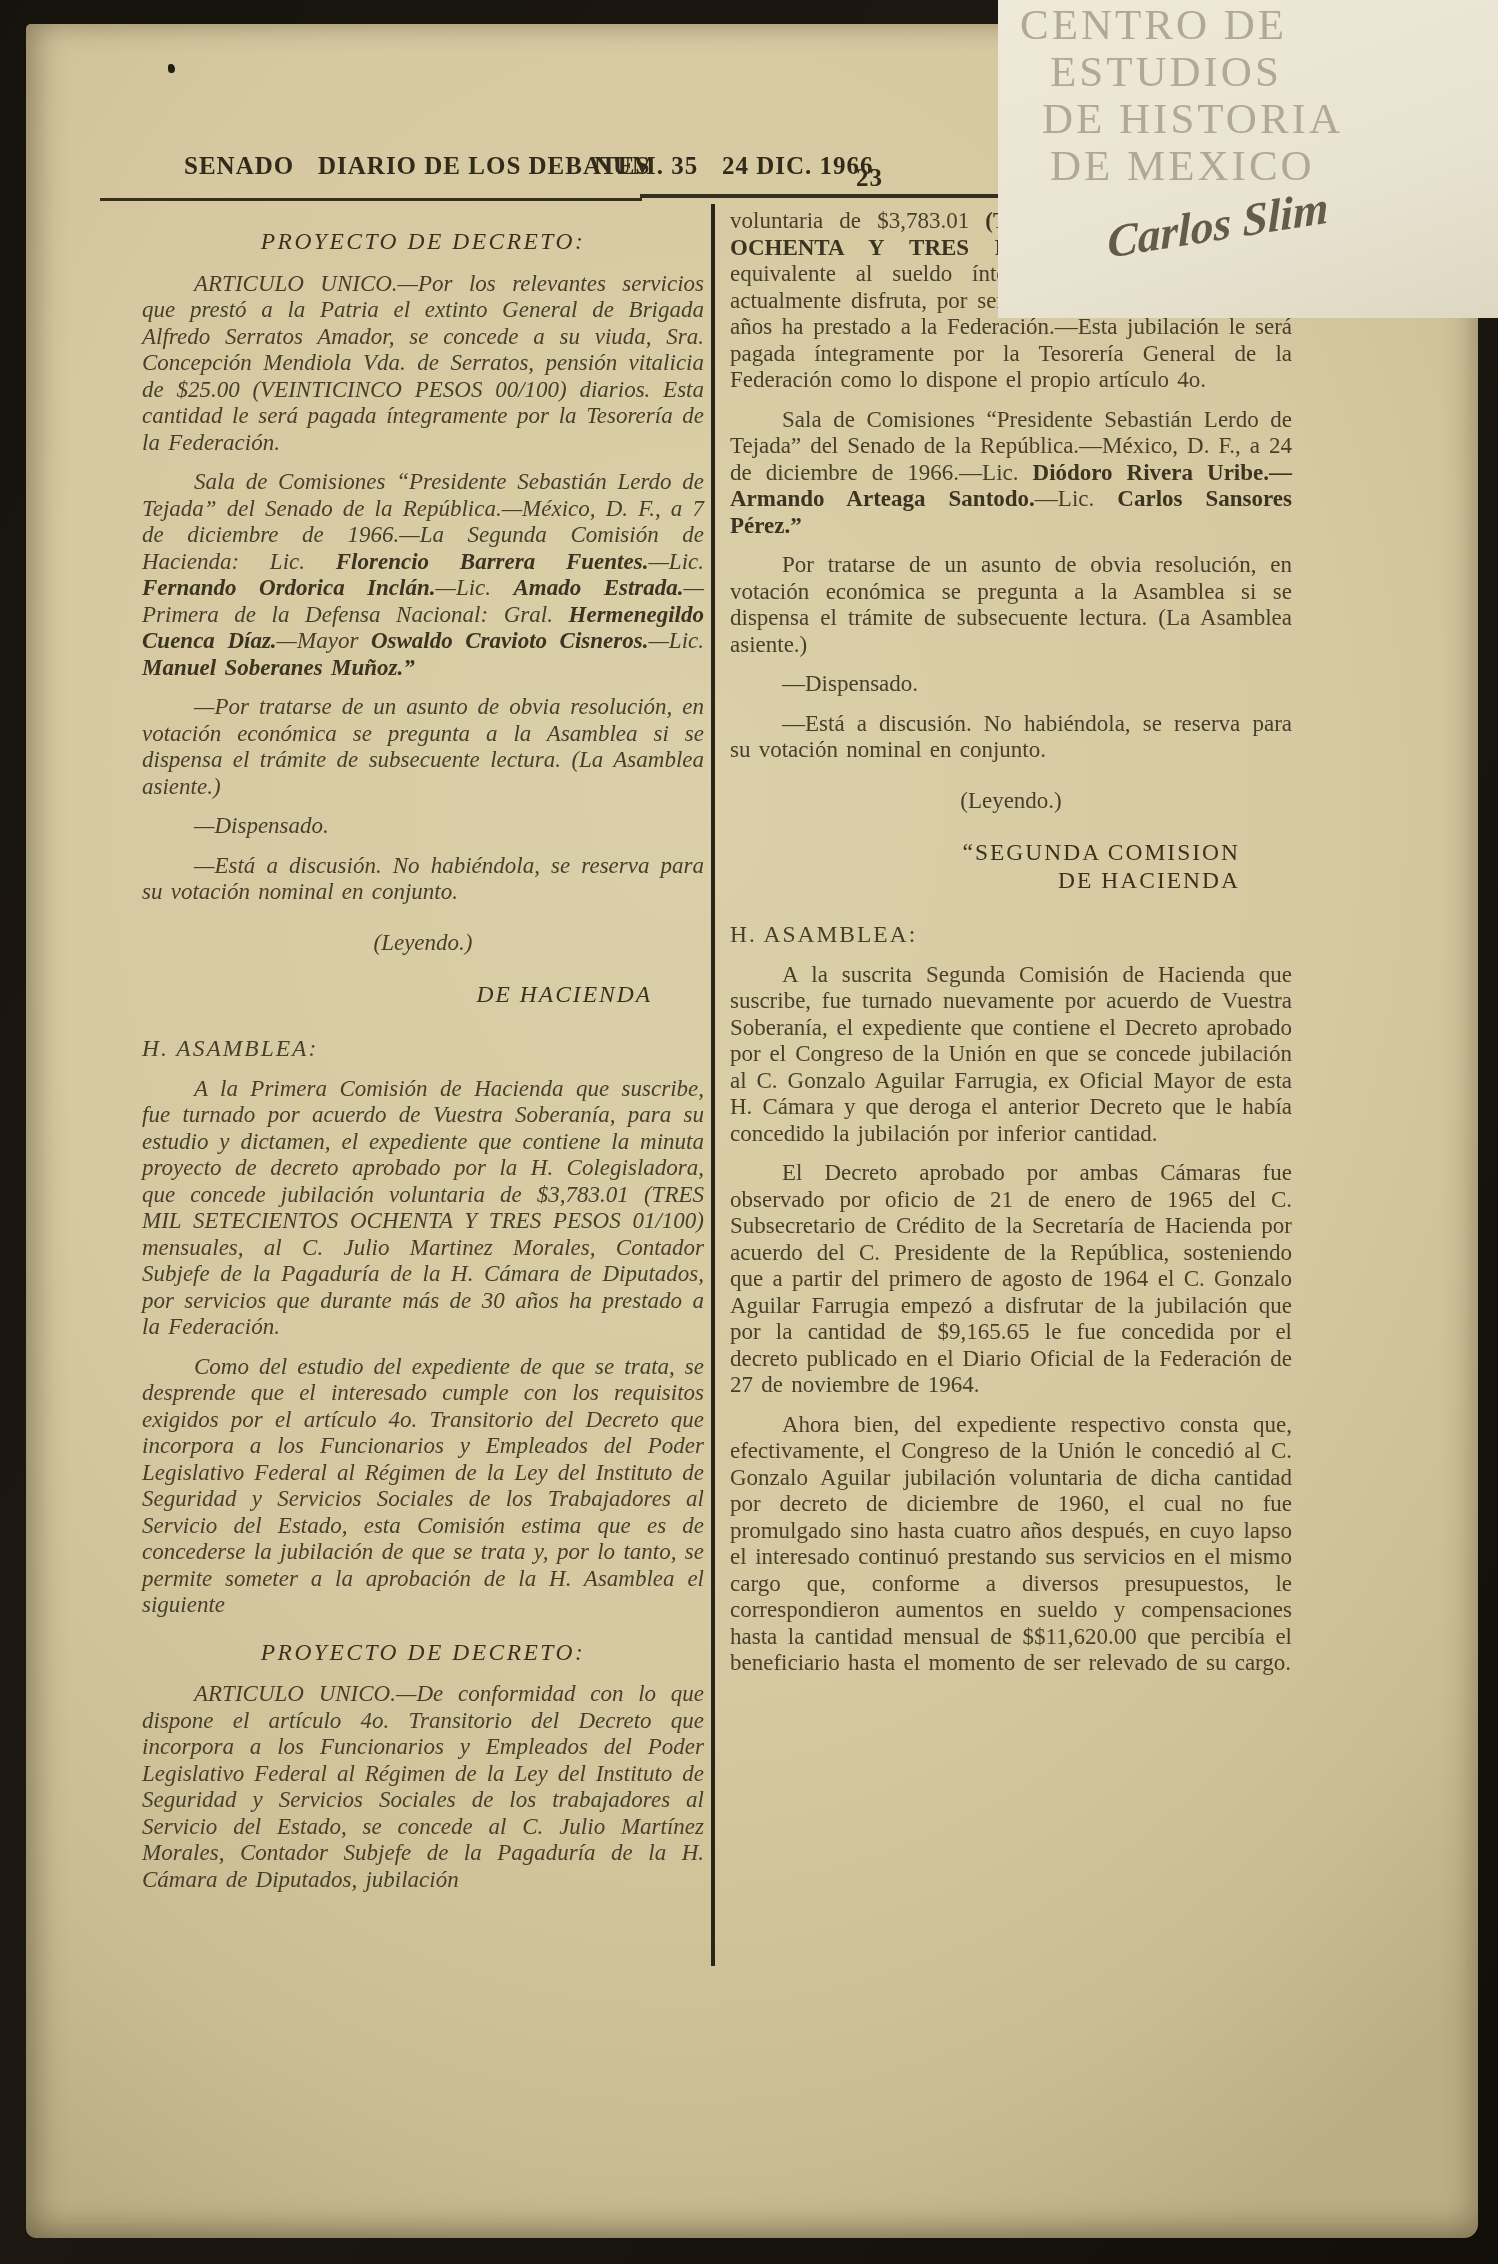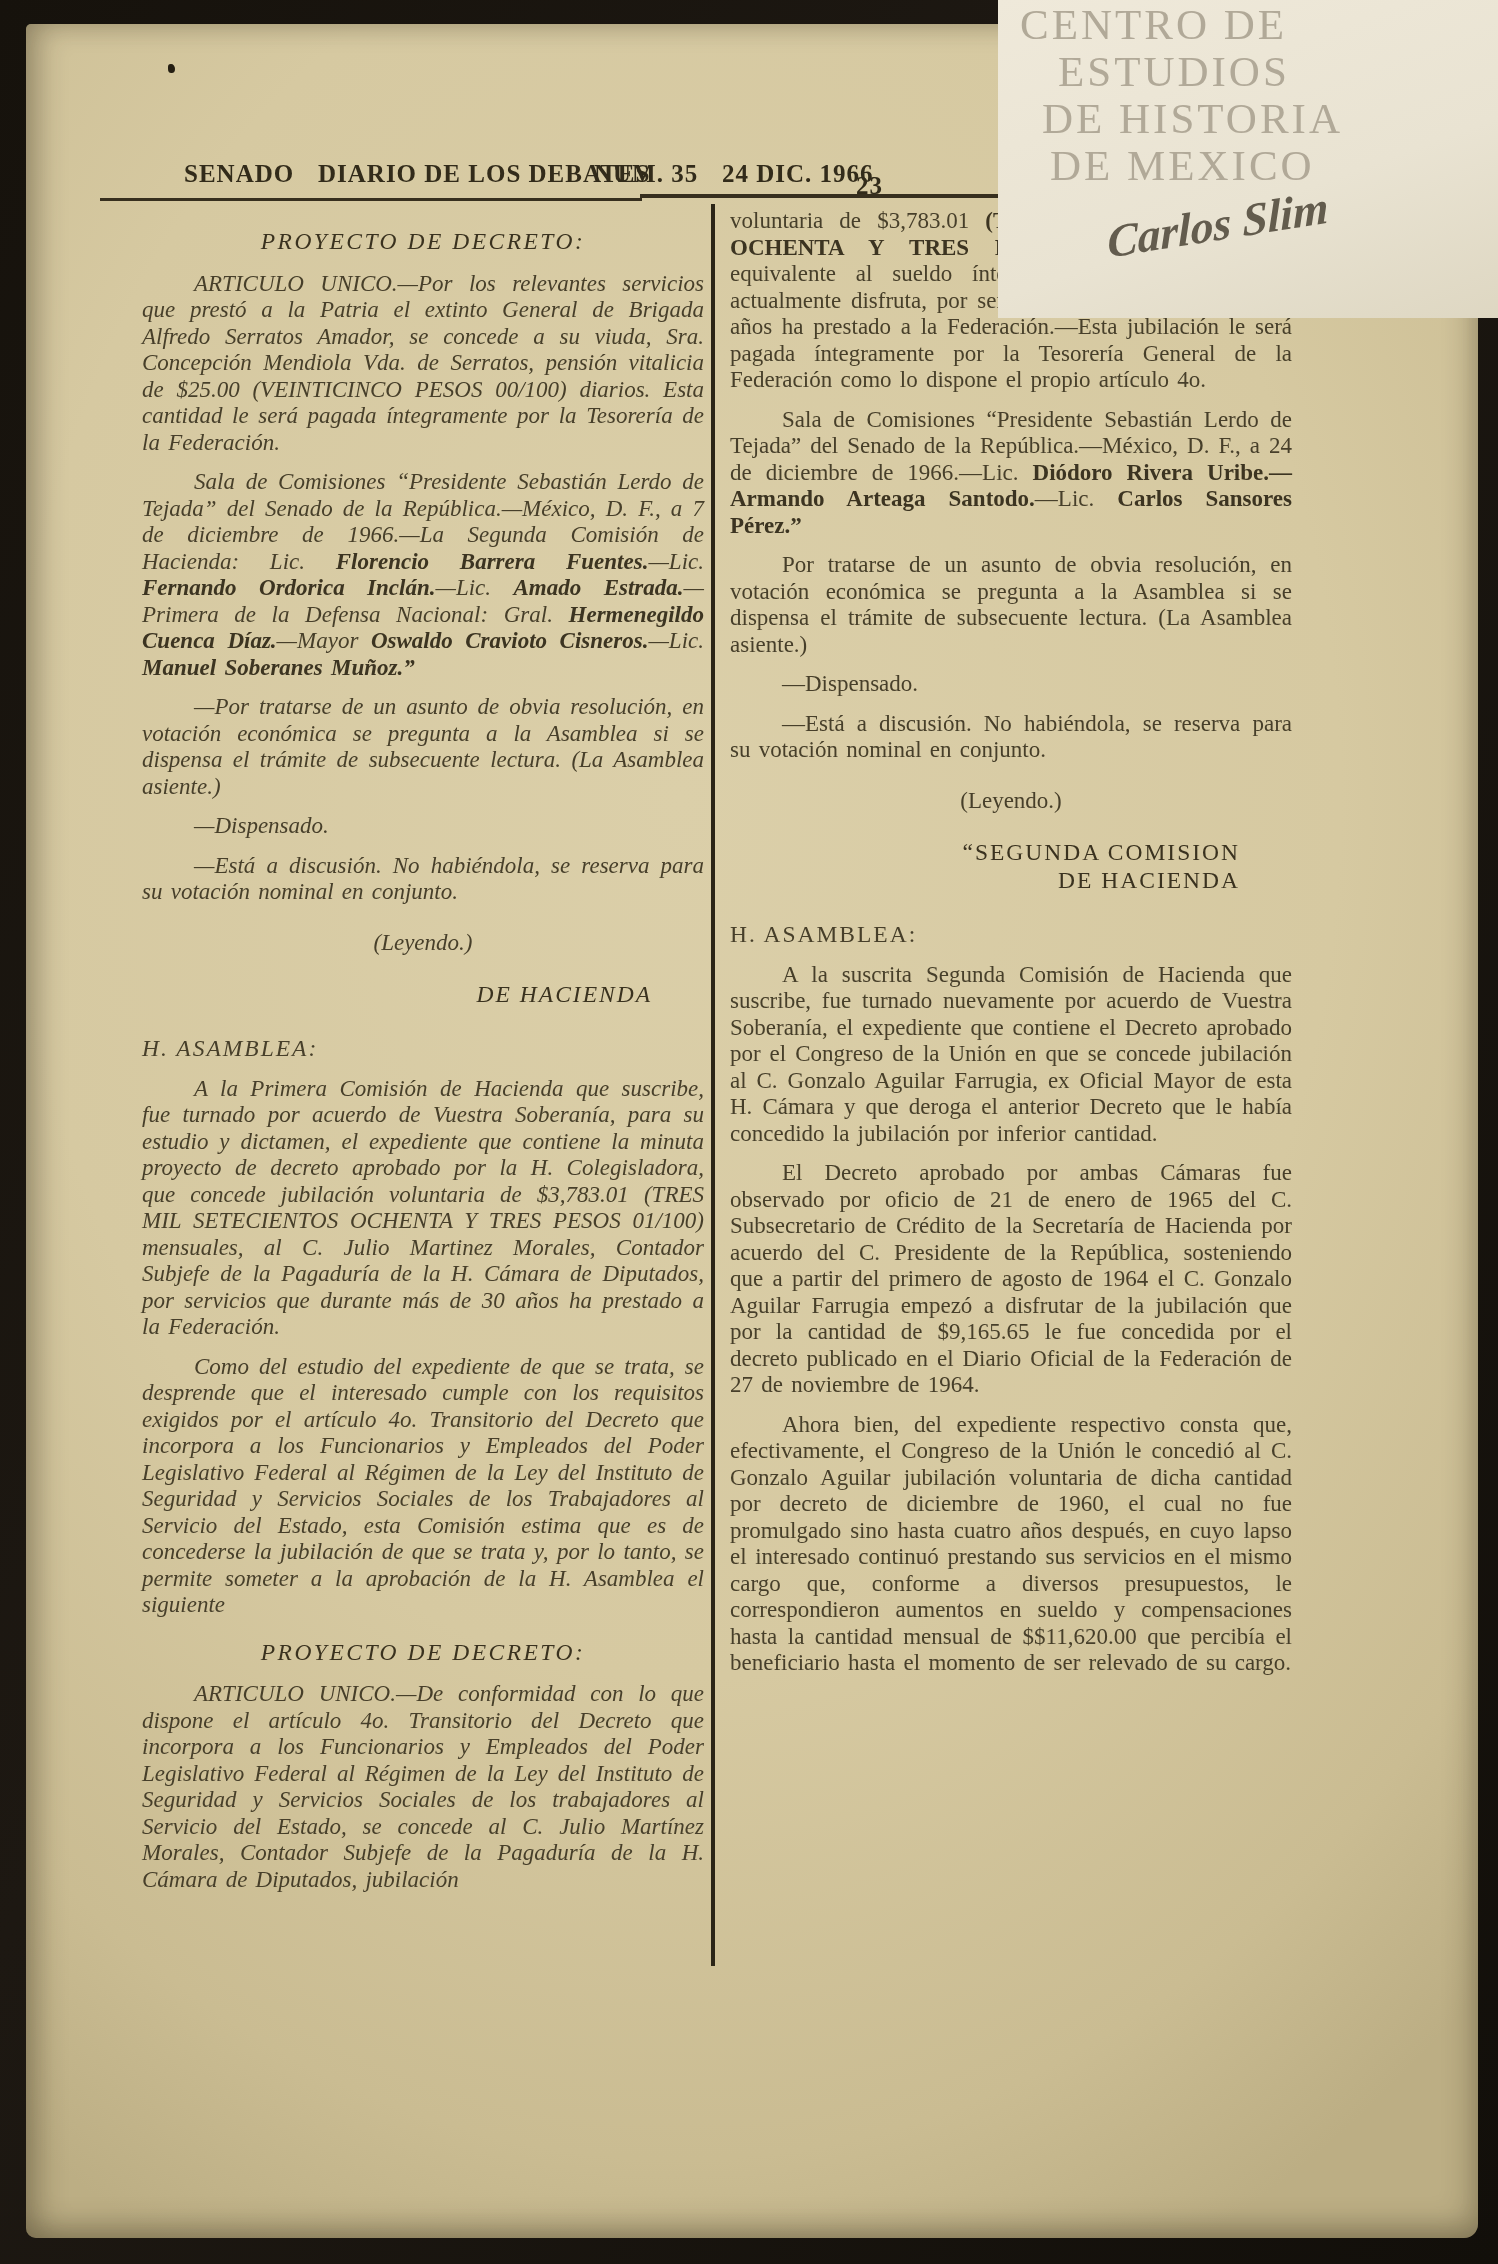--- a/index.html
+++ b/index.html
@@ -23,21 +23,21 @@
     clip-path:polygon(0 0,100% 0,100% 86%,52% 100%,34% 62%,4 14%,0 0);
     z-index:5;
   }
   .wm-line{position:absolute;color:#b1a998;font-size:43px;letter-spacing:3px;white-space:nowrap;}
   .wm-foundation{position:absolute;color:#a8a190;font-size:30px;letter-spacing:10px;white-space:nowrap;}
   .wm-signature{
     position:absolute;color:#4c4537;font-size:46px;font-style:italic;white-space:nowrap;
     transform:rotate(-9deg) skewX(-8deg);font-weight:bold;opacity:.85;
   }
   
-  .hdr{position:absolute;top:136px;font-weight:bold;font-size:25px;letter-spacing:1px;color:#322b1a;white-space:nowrap;}
+  .hdr{position:absolute;top:128px;font-weight:bold;font-size:25px;letter-spacing:1px;color:#322b1a;white-space:nowrap;}
   .rule{position:absolute;background:#372f1e;}
   .divider{position:absolute;left:685px;top:180px;width:4px;height:1762px;background:#2b2517;}
   
   .col{position:absolute;top:184px;width:562px;font-size:23px;line-height:26.5px;}
   .col-left{left:116px;font-style:italic;}
   .col-right{left:704px;}
   .para{text-align:justify;text-indent:52px;margin:13px 0;word-spacing:2.5px;}
   .no-indent{text-indent:0;}
   .b{font-weight:bold;color:#3c3421;}
   .heading-center{text-align:center;letter-spacing:2.5px;font-size:23.5px;margin:20px 0 16px 0;color:#3a321f;}
@@ -97,18 +97,18 @@
       </div>
       <div class="label-caps">H.  ASAMBLEA:</div>
       <div class="para">A la suscrita Segunda Comisión de Hacienda que suscribe, fue turnado nuevamente por acuerdo de Vuestra Soberanía, el expediente que contiene el Decreto aprobado por el Congreso de la Unión en que se concede jubilación al C. Gonzalo Aguilar Farrugia, ex Oficial Mayor de esta H. Cámara y que deroga el anterior Decreto que le había concedido la jubilación por inferior cantidad.</div>
       <div class="para">El Decreto aprobado por ambas Cámaras fue observado por oficio de 21 de enero de 1965 del C. Subsecretario de Crédito de la Secretaría de Hacienda por acuerdo del C. Presidente de la República, sosteniendo que a partir del primero de agosto de 1964 el C. Gonzalo Aguilar Farrugia empezó a disfrutar de la jubilación que por la cantidad de $9,165.65 le fue concedida por el decreto publicado en el Diario Oficial de la Federación de 27 de noviembre de 1964.</div>
       <div class="para">Ahora bien, del expediente respectivo consta que, efectivamente, el Congreso de la Unión le concedió al C. Gonzalo Aguilar jubilación voluntaria de dicha cantidad por decreto de diciembre de 1960, el cual no fue promulgado sino hasta cuatro años después, en cuyo lapso el interesado continuó prestando sus servicios en el mismo cargo que, conforme a diversos presupuestos, le correspondieron aumentos en sueldo y compensaciones hasta la cantidad mensual de $$11,620.00 que percibía el beneficiario hasta el momento de ser relevado de su cargo.</div>
     </div>
   </div>
 
   <div class="patch">
     <span class="wm-line" style="left:22px;top:0px;">CENTRO DE</span>
-    <span class="wm-line" style="left:60px;top:47px;text-align:right;">ESTUDIOS</span>
+    <span class="wm-line" style="left:52px;top:47px;text-align:right;">ESTUDIOS</span>
     <span class="wm-line" style="left:44px;top:94px;">DE HISTORIA</span>
     <span class="wm-line" style="left:52px;top:141px;">DE MEXICO</span>
     <span class="wm-signature" style="left:108px;top:198px;">Carlos Slim</span>
   </div>
 </div>
 
 </body></html>

